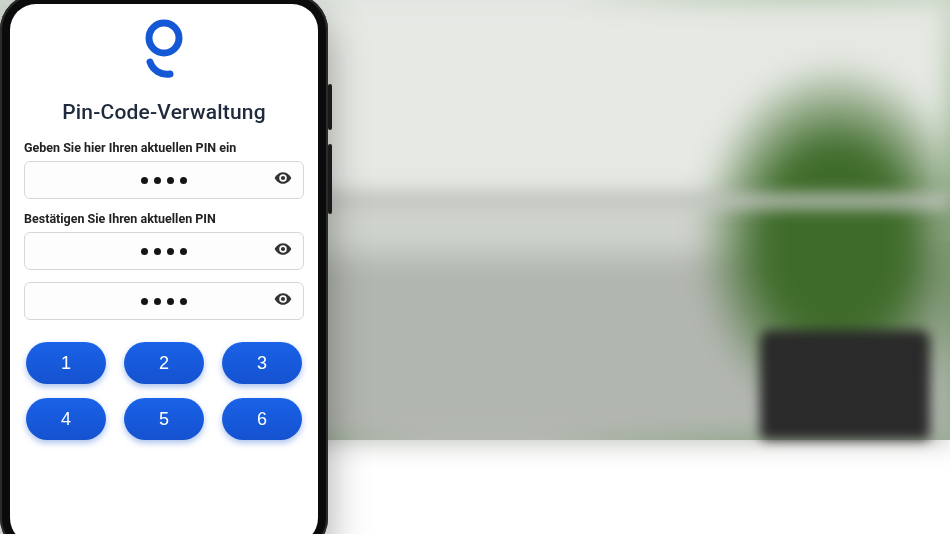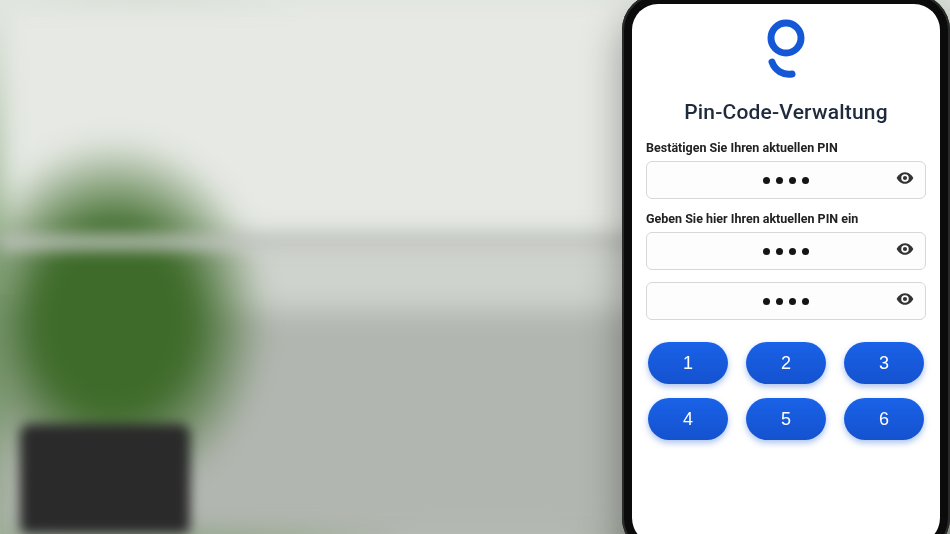--- a/index.html
+++ b/index.html
@@ -1,24 +1,24 @@
 <!DOCTYPE html>
 <html><head>
 <meta charset="utf-8">
 <style>
   * { box-sizing: border-box; margin: 0; padding: 0; }
   html, body { width: 950px; height: 534px; overflow: hidden; font-family: -apple-system, "Segoe UI", Roboto, Arial, sans-serif; }
   .scene {
-    width: 950px; height: 534px;
+    width: 950px; height: 440px;
     background:
       radial-gradient(circle at 15% 60%, rgba(60,120,40,0.55) 0 18%, transparent 40%),
       radial-gradient(circle at 85% 55%, rgba(60,120,40,0.55) 0 18%, transparent 40%),
       linear-gradient(180deg, #dfe3de 0 45%, #c8ccc6 45% 55%, #b8bcb6 55% 100%);
     filter: blur(0px);
-    display: flex; justify-content: flex-end; align-items: flex-start;
+    display: flex; justify-content: flex-start; align-items: flex-start;
     position: relative;
   }
   .bg-blur {
     position: absolute; inset: 0;
     background:
       radial-gradient(ellipse 220px 260px at 12% 60%, #3e6b2a 0 35%, transparent 70%),
       radial-gradient(ellipse 200px 260px at 88% 55%, #3e6b2a 0 35%, transparent 70%),
       linear-gradient(180deg, #e6e9e4 0 44%, #cfd3cd 44% 58%, #b2b6b0 58% 100%);
     filter: blur(14px);
   }
@@ -123,38 +123,38 @@
       <div class="logo-wrap">
         <svg width="56" height="66" viewBox="0 0 56 66">
           <circle cx="28" cy="22" r="15" fill="none" stroke="#1558d6" stroke-width="7"></circle>
           <path d="M 14 46 A 18 18 0 0 0 34 58" fill="none" stroke="#1558d6" stroke-width="7" stroke-linecap="round"></path>
         </svg>
       </div>
 
       <div class="title">Pin-Code-Verwaltung</div>
 
       <div class="field">
-        <div class="field-label">Bestätigen Sie Ihren aktuellen PIN</div>
+        <div class="field-label">Geben Sie hier Ihren aktuellen PIN ein</div>
         <div class="input-row">
           <div class="dots">
               <span class="dot"></span>
               <span class="dot"></span>
               <span class="dot"></span>
               <span class="dot"></span>
             </div>
           <span class="eye">
             <svg width="20" height="20" viewBox="0 0 24 24">
                 <path fill="#333" d="M12 5c-5 0-9 4.5-10 7 1 2.5 5 7 10 7s9-4.5 10-7c-1-2.5-5-7-10-7zm0 11.5A4.5 4.5 0 1 1 16.5 12 4.5 4.5 0 0 1 12 16.5zm0-7A2.5 2.5 0 1 0 14.5 12 2.5 2.5 0 0 0 12 9.5z"></path>
               </svg>
           </span>
         </div>
       </div>
 
       <div class="field">
-        <div class="field-label">Geben Sie hier Ihren aktuellen PIN ein</div>
+        <div class="field-label">Bestätigen Sie Ihren aktuellen PIN</div>
         <div class="input-row">
           <div class="dots">
               <span class="dot"></span>
               <span class="dot"></span>
               <span class="dot"></span>
               <span class="dot"></span>
             </div>
           <span class="eye">
             <svg width="20" height="20" viewBox="0 0 24 24">
                 <path fill="#333" d="M12 5c-5 0-9 4.5-10 7 1 2.5 5 7 10 7s9-4.5 10-7c-1-2.5-5-7-10-7zm0 11.5A4.5 4.5 0 1 1 16.5 12 4.5 4.5 0 0 1 12 16.5zm0-7A2.5 2.5 0 1 0 14.5 12 2.5 2.5 0 0 0 12 9.5z"></path>

